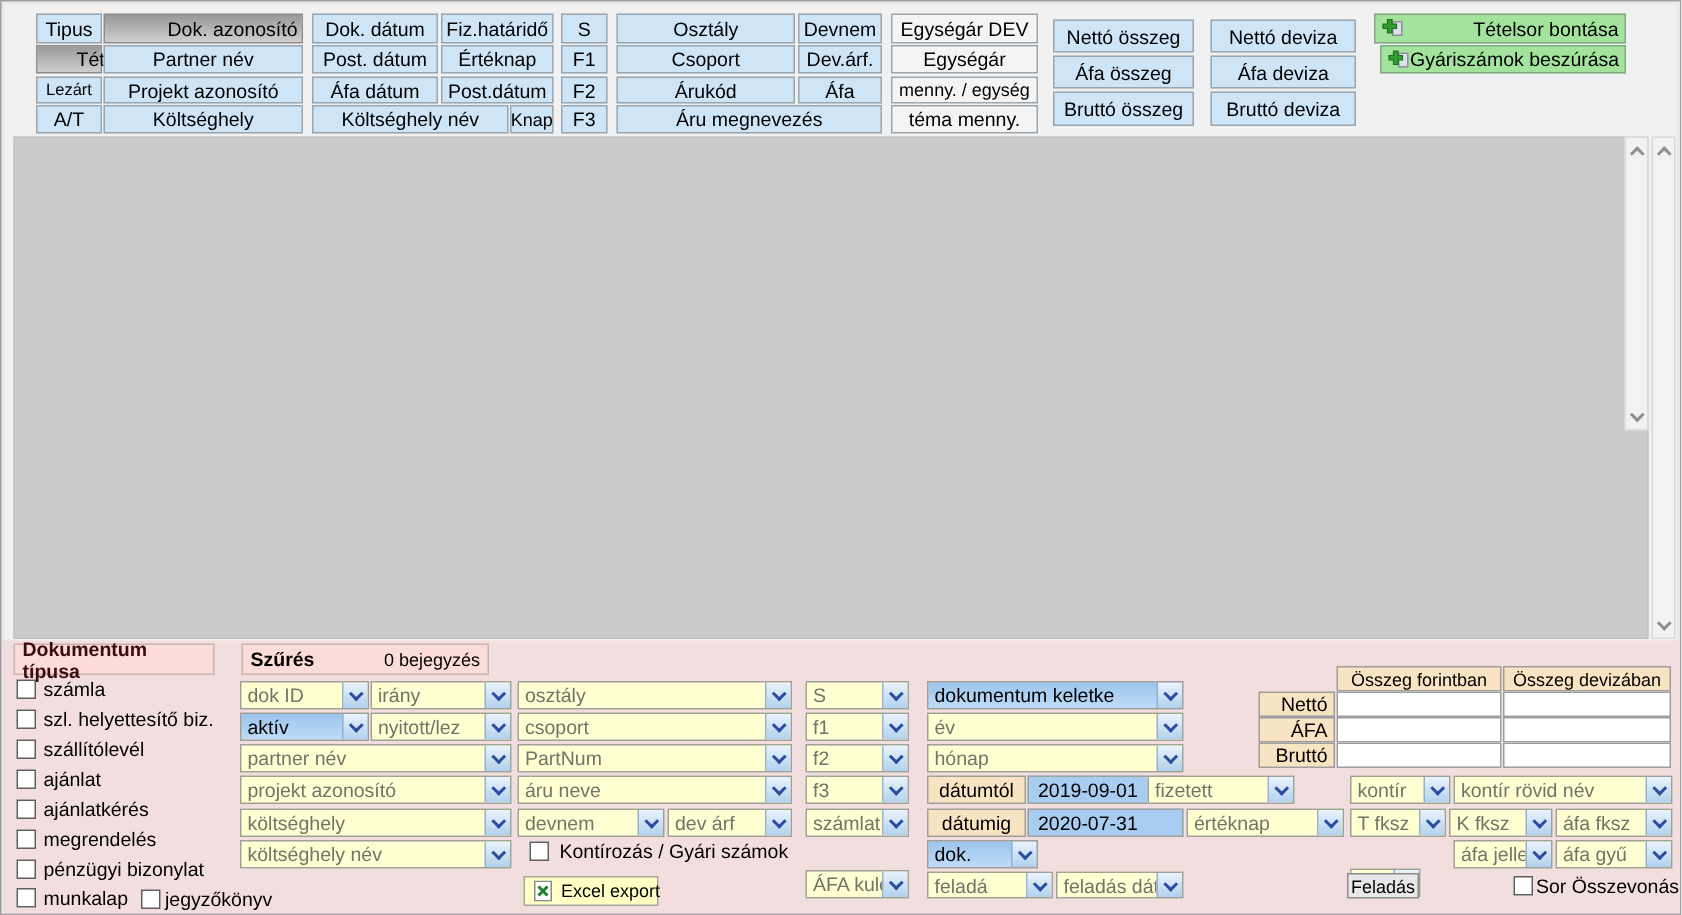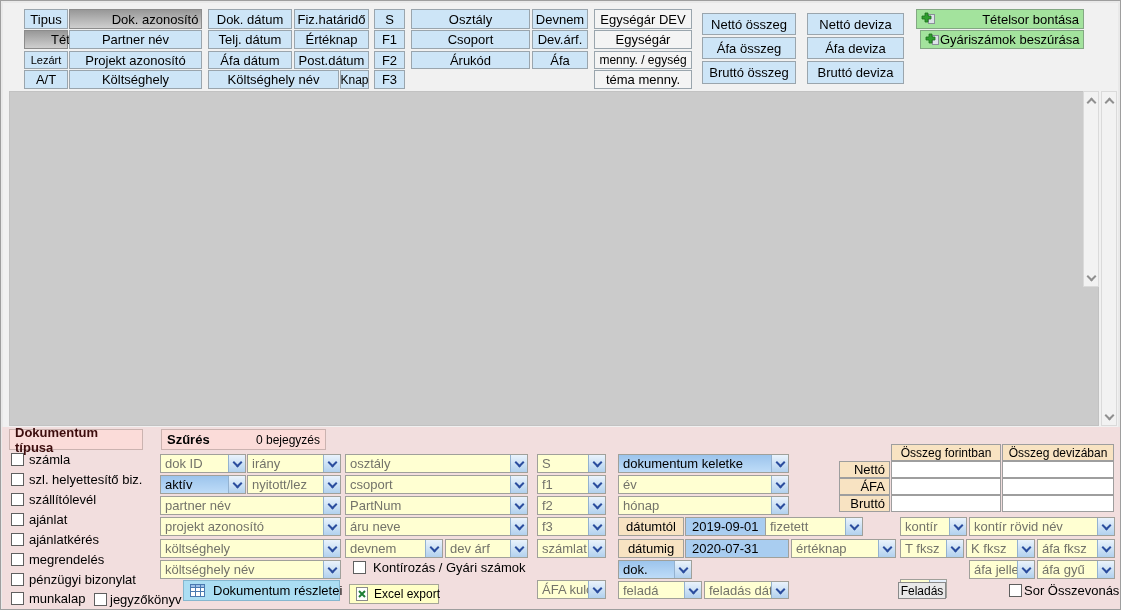--- a/index.html
+++ b/index.html
@@ -49,38 +49,39 @@
   <div class="abs hg" style="left:23px;top:29px;width:44px;height:19px">Tétel</div>
   <div class="abs hb f11" style="left:23px;top:50px;width:44px;height:18px">Lezárt</div>
   <div class="abs hb" style="left:23px;top:69px;width:44px;height:19px">A/T</div>
 
   <div class="abs hg" style="left:68px;top:8px;width:133px;height:20px">Dok. azonosító</div>
   <div class="abs hb" style="left:68px;top:29px;width:133px;height:19px">Partner név</div>
   <div class="abs hb" style="left:68px;top:50px;width:133px;height:18px">Projekt azonosító</div>
   <div class="abs hb" style="left:68px;top:69px;width:133px;height:19px">Költséghely</div>
 
   <div class="abs hb" style="left:207px;top:8px;width:84px;height:20px">Dok. dátum</div>
-  <div class="abs hb" style="left:207px;top:29px;width:84px;height:19px">Telj. dátum</div>
+  <div class="abs hb" style="left:207px;top:29px;width:84px;height:19px">Post. dátum</div>
   <div class="abs hb" style="left:207px;top:50px;width:84px;height:18px">Áfa dátum</div>
 
   <div class="abs hb" style="left:293px;top:8px;width:75px;height:20px">Fiz.határidő</div>
   <div class="abs hb" style="left:293px;top:29px;width:75px;height:19px">Értéknap</div>
   <div class="abs hb" style="left:293px;top:50px;width:75px;height:18px">Post.dátum</div>
 
   <div class="abs hb" style="left:207px;top:69px;width:131px;height:19px">Költséghely név</div>
   <div class="abs hb f12" style="left:339px;top:69px;width:29px;height:19px">Knap</div>
 
   <div class="abs hb" style="left:373px;top:8px;width:31px;height:20px">S</div>
   <div class="abs hb" style="left:373px;top:29px;width:31px;height:19px">F1</div>
   <div class="abs hb" style="left:373px;top:50px;width:31px;height:18px">F2</div>
   <div class="abs hb" style="left:373px;top:69px;width:31px;height:19px">F3</div>
 
   <div class="abs hb" style="left:410px;top:8px;width:119px;height:20px">Osztály</div>
   <div class="abs hb" style="left:410px;top:29px;width:119px;height:19px">Csoport</div>
   <div class="abs hb" style="left:410px;top:50px;width:119px;height:18px">Árukód</div>
+  <div class="abs hb" style="left:410px;top:69px;width:177px;height:19px">Áru megnevezés</div>
 
   <div class="abs hb" style="left:531px;top:8px;width:56px;height:20px">Devnem</div>
   <div class="abs hb" style="left:531px;top:29px;width:56px;height:19px">Dev.árf.</div>
   <div class="abs hb" style="left:531px;top:50px;width:56px;height:18px">Áfa</div>
 
   <div class="abs hw" style="left:593px;top:8px;width:98px;height:20px">Egységár DEV</div>
   <div class="abs hw" style="left:593px;top:29px;width:98px;height:19px">Egységár</div>
   <div class="abs hw f12" style="left:593px;top:50px;width:98px;height:18px">menny. / egység</div>
   <div class="abs hw" style="left:593px;top:69px;width:98px;height:19px">téma menny.</div>
 
@@ -175,32 +176,20 @@
       <span class="arr"></span>
     </div>
   <div class="abs dd" style="left:159px;top:538px;width:181px;height:19px">
       <span class="dt">költséghely</span>
       <span class="arr"></span>
     </div>
   <div class="abs dd" style="left:159px;top:559px;width:181px;height:19px">
       <span class="dt">költséghely név</span>
       <span class="arr"></span>
     </div>
-  <div class="abs btnblue" style="left:182px;top:579px;width:157px;height:21px">
-    <span style="display:flex">
-        <svg width="15" height="13" viewBox="0 0 15 13">
-          <rect x="0.5" y="0.5" width="14" height="12" fill="#fff" stroke="#4a7ab0"></rect>
-          <rect x="0.5" y="0.5" width="14" height="3" fill="#9cc0e8" stroke="#4a7ab0"></rect>
-          <line x1="5.5" y1="0.5" x2="5.5" y2="12.5" stroke="#4a7ab0"></line>
-          <line x1="10.5" y1="0.5" x2="10.5" y2="12.5" stroke="#4a7ab0"></line>
-          <line x1="0.5" y1="7.5" x2="14.5" y2="7.5" stroke="#4a7ab0"></line>
-        </svg>
-      </span>
-    <span>Dokumentum részletei</span>
-  </div>
 
   <div class="abs dd" style="left:344px;top:453px;width:183px;height:19px">
       <span class="dt">osztály</span>
       <span class="arr"></span>
     </div>
   <div class="abs dd" style="left:344px;top:474px;width:183px;height:19px">
       <span class="dt">csoport</span>
       <span class="arr"></span>
     </div>
   <div class="abs dd" style="left:344px;top:495px;width:183px;height:19px">

